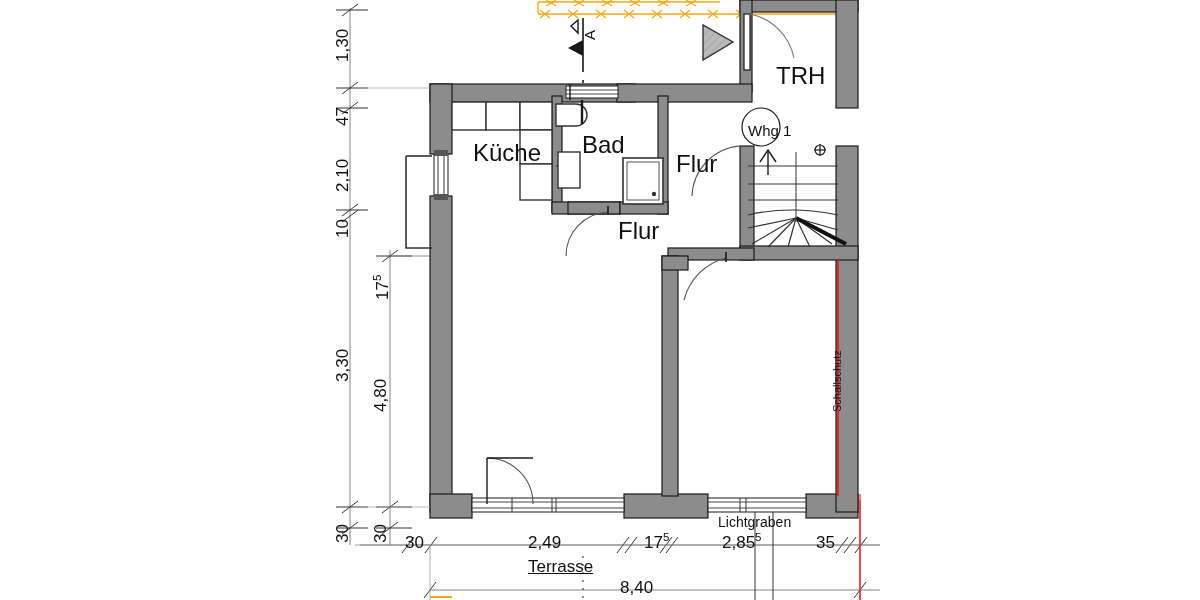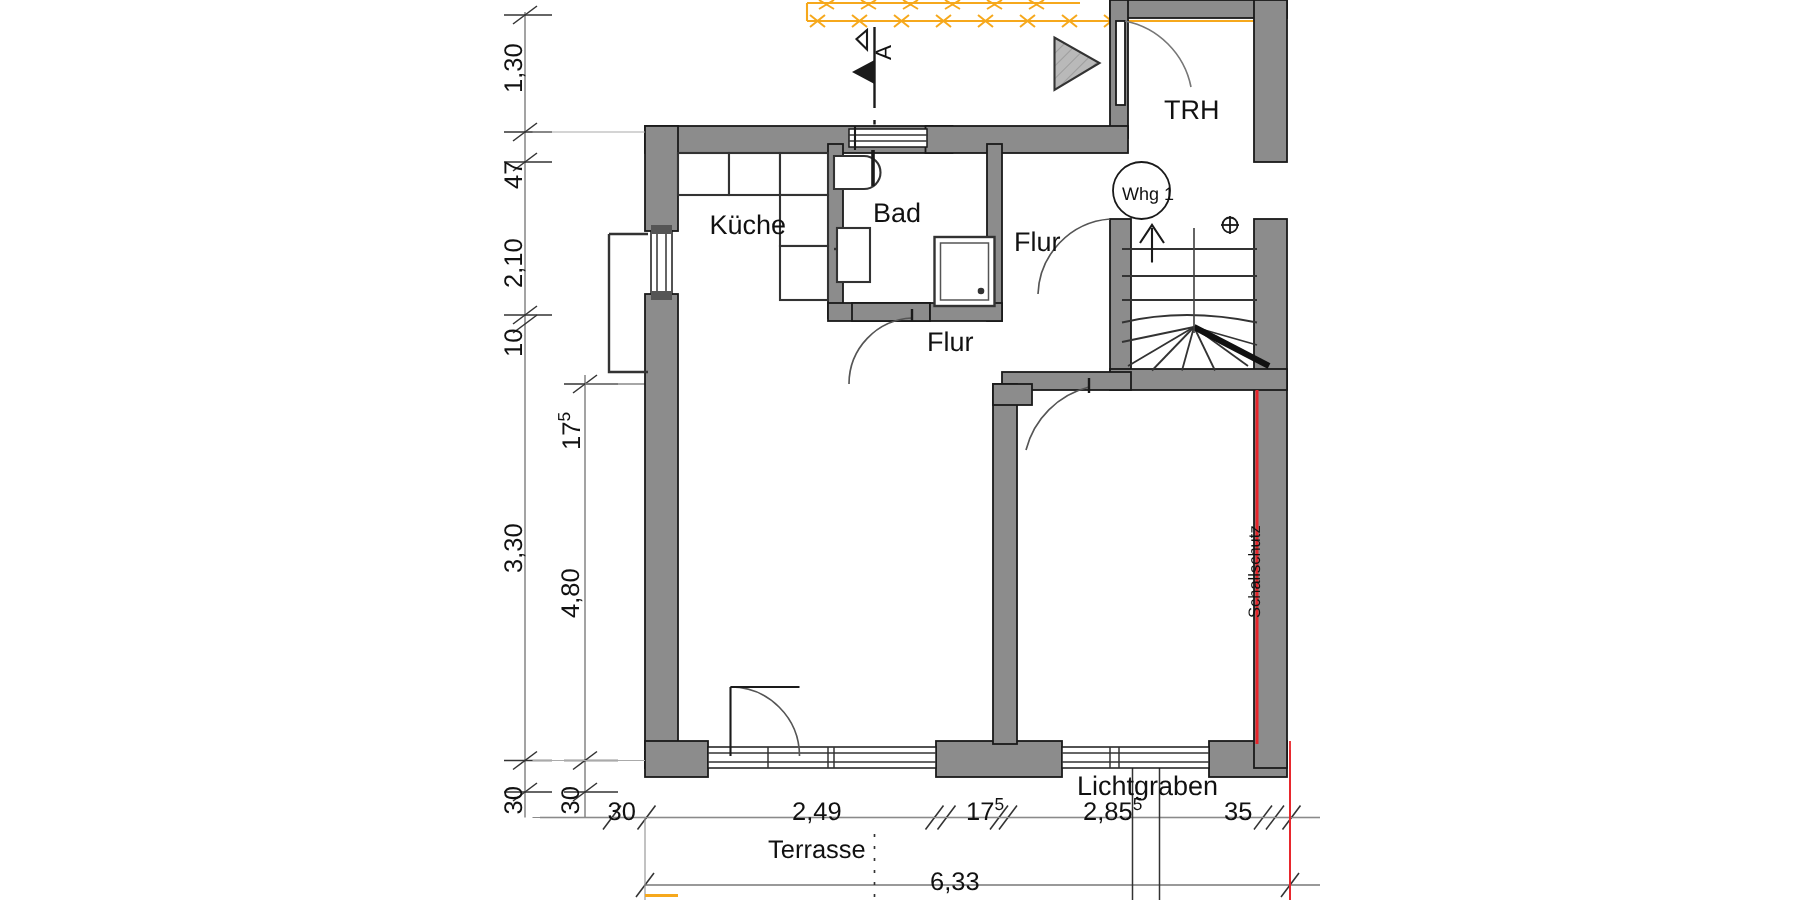--- a/index.html
+++ b/index.html
@@ -30,33 +30,33 @@
   }
   .lbl {
     position: absolute;
     white-space: nowrap;
     font-family: "Liberation Sans", sans-serif;
     color: #111111;
     line-height: 1;
     user-select: none;
   }
   .room-label {
-    font-size: 18px;
+    font-size: 24px;
   }
   .dim-label {
     font-size: 17px;
   }
   .dim-label-sm {
     font-size: 15px;
   }
   .note-label {
-    font-size: 18px;
+    font-size: 14px;
   }
   .whg-label {
-    font-size: 12px;
+    font-size: 15px;
   }
   .schall-label {
     font-size: 11px;
   }
   .rot90 {
     transform: rotate(-90deg);
     transform-origin: left top;
   }
   .sup {
     font-size: 0.68em;
@@ -377,39 +377,39 @@
   <div class="lbl room-label" style="left:776px; top:64px;">TRH</div>
 
   <div class="lbl whg-label" style="left:748px; top:123px;">Whg 1</div>
 
   <div class="lbl dim-label-sm rot90" style="left:582px; top:40px;">A</div>
 
   <div class="lbl schall-label rot90" style="left:832px; top:412px;">Schallschutz</div>
 
   <div class="lbl note-label" style="left:718px; top:515px;">Lichtgraben</div>
 
-  <div class="lbl dim-label" style="left:512px; top:558px;">Terrasse</div>
+  <div class="lbl dim-label" style="left:528px; top:558px;text-decoration:underline;">Terrasse</div>
 
   <div class="lbl dim-label" style="left:405px; top:532px;">
     <span>30</span><span class="sup"></span>
   </div>
   <div class="lbl dim-label" style="left:528px; top:532px;">
     <span>2,49</span><span class="sup"></span>
   </div>
   <div class="lbl dim-label" style="left:634px; top:532px;margin-left:10px;">
     <span>17</span><span class="sup">5</span>
   </div>
   <div class="lbl dim-label" style="left:722px; top:532px;">
     <span>2,85</span><span class="sup">5</span>
   </div>
   <div class="lbl dim-label" style="left:816px; top:532px;">
     <span>35</span><span class="sup"></span>
   </div>
 
-  <div class="lbl dim-label" style="left:620px; top:579px;">6,33</div>
+  <div class="lbl dim-label" style="left:620px; top:579px;">8,40</div>
 
   <div class="lbl dim-label rot90" style="left:372px; top:300px;">
     <span>17</span><span class="sup">5</span>
   </div>
   <div class="lbl dim-label rot90" style="left:372px; top:412px;">
     <span>4,80</span>
   </div>
   <div class="lbl dim-label rot90" style="left:372px; top:543px;">
     <span>30</span>
   </div>

